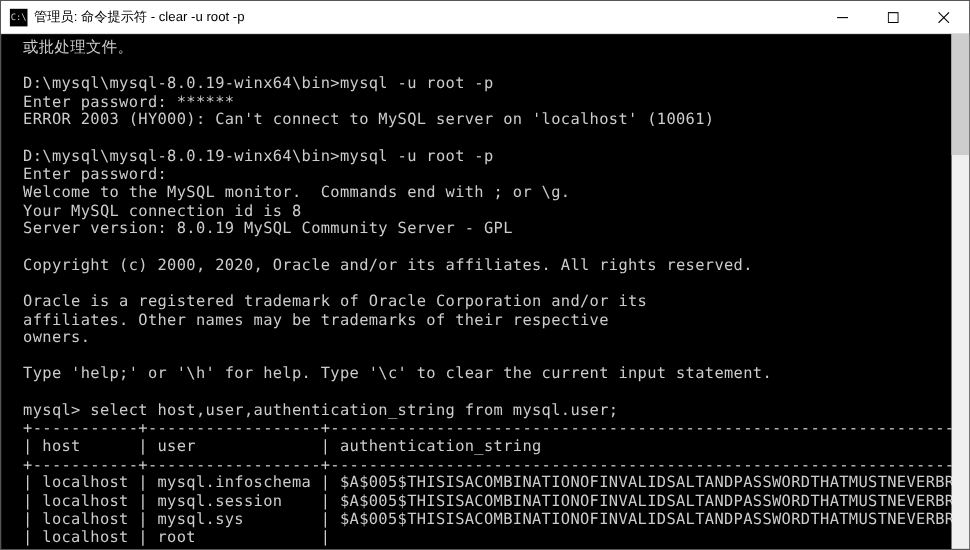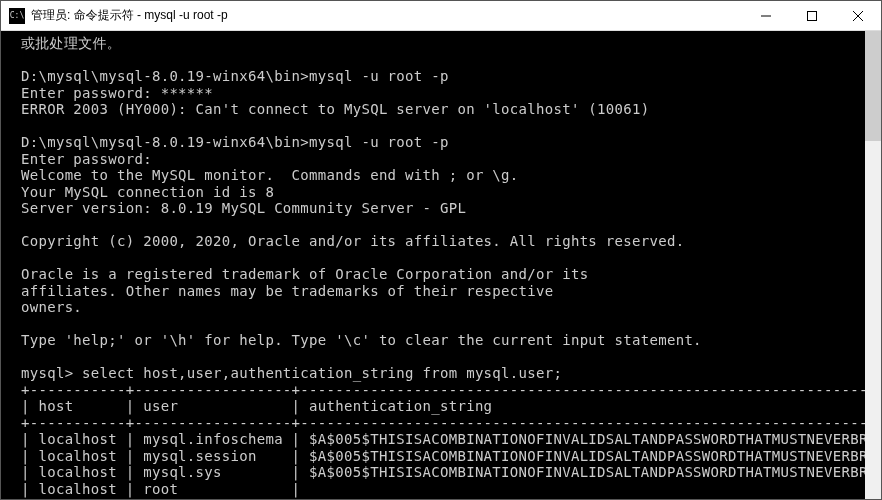--- a/index.html
+++ b/index.html
@@ -58,21 +58,21 @@
     position: absolute; top: 0; left: 0;
     width: 16px; height: 110px;
     background: #cdcdcd;
   }
 </style>
 </head>
 <body>
 
 <div class="titlebar">
   <div class="icon">C:\</div>
-  <div class="title">管理员: 命令提示符 - mysql  -u root -p</div>
+  <div class="title">管理员: 命令提示符 - clear  -u root -p</div>
   <div class="controls">
     <div class="ctrl">
       <svg width="10" height="10" viewBox="0 0 10 10">
           <path d="M0 5 H10" stroke="#000" stroke-width="1"></path>
         </svg>
     </div>
     <div class="ctrl">
       <svg width="10" height="10" viewBox="0 0 10 10">
           <rect x="0.5" y="0.5" width="9" height="9" fill="none" stroke="#000" stroke-width="1"></rect>
         </svg>

